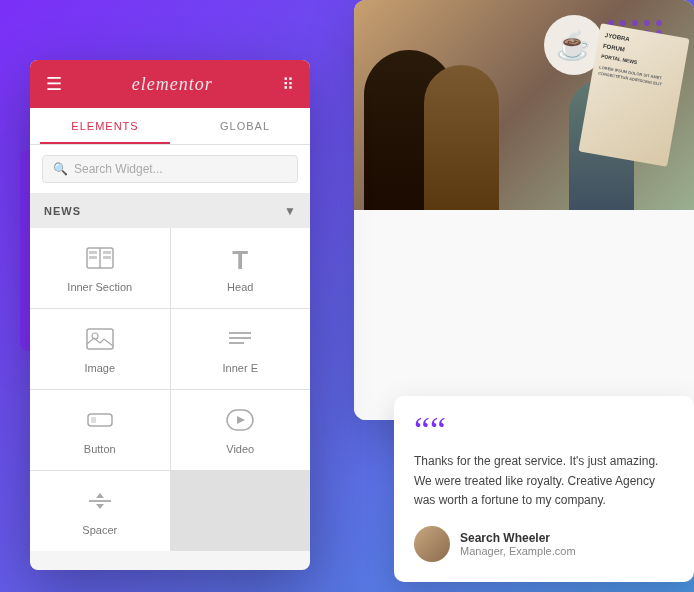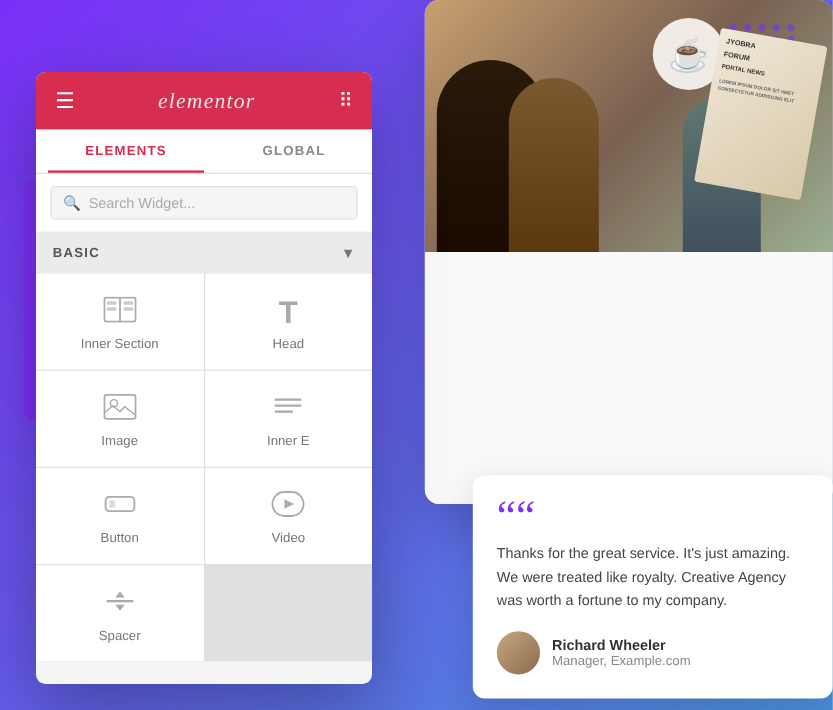--- a/index.html
+++ b/index.html
@@ -57,21 +57,21 @@
       display: flex;
       background: white;
       border-bottom: 1px solid #e0e0e0;
     }
 
     .panel-tab {
       flex: 1;
       text-align: center;
       padding: 12px 0;
       font-size: 11px;
-      font-weight: 700;
+      font-weight: 400;
       letter-spacing: 1px;
       color: #888;
       cursor: pointer;
       position: relative;
       margin-left: 10px;
     }
 
     .panel-tab.active {
       color: #d72d4f;
     }
@@ -312,21 +312,21 @@
   </div>
 
   <div class="panel-search">
     <div class="search-box">
       <span class="search-icon-inner">🔍</span>
       <span class="search-placeholder">Search Widget...</span>
     </div>
   </div>
 
   <div class="panel-category">
-    <span class="category-label">BASIC</span>
+    <span class="category-label">NEWS</span>
     <span class="category-arrow">▼</span>
   </div>
 
   <div class="widgets-grid">
 
     <div class="widget-item">
       <div class="widget-icon">
         <svg class="widget-svg" viewBox="0 0 28 22" fill="none">
           <rect x="1" y="1" width="26" height="20" rx="2" stroke="#aaa" stroke-width="1.5" fill="none"></rect>
           <line x1="14" y1="1" x2="14" y2="21" stroke="#aaa" stroke-width="1.5"></line>
@@ -451,17 +451,17 @@
   <div class="purple-card-text">We deliver all our projects on time. With a systematic business management you fulfill all our task on time and deliver products.</div>
   <div class="signature">Milgne</div>
 </div>
 
 <div class="testimonial-card">
   <div class="quote-mark">““</div>
   <div class="testimonial-text">Thanks for the great service. It's just amazing. We were treated like royalty. Creative Agency was worth a fortune to my company.</div>
   <div class="testimonial-author">
     <div class="author-avatar"></div>
     <div>
-      <div class="author-name">Richard Wheeler</div>
+      <div class="author-name">Search Wheeler</div>
       <div class="author-title">Manager, Example.com</div>
     </div>
   </div>
 </div>
 
 </body></html>

